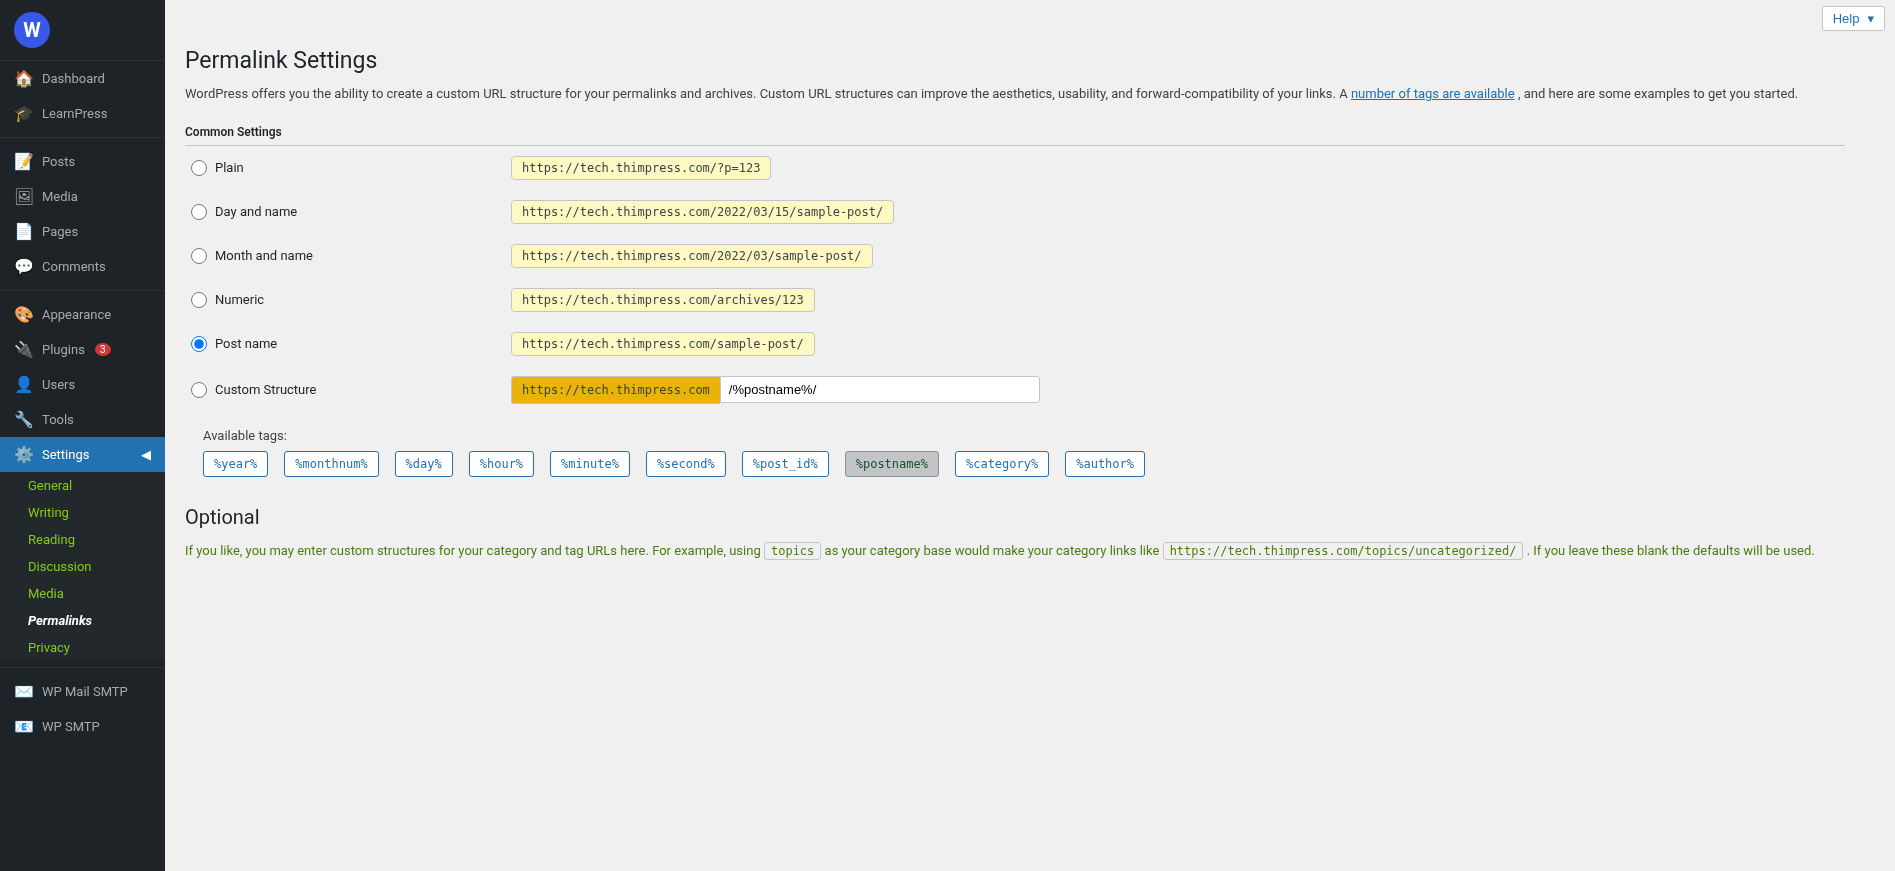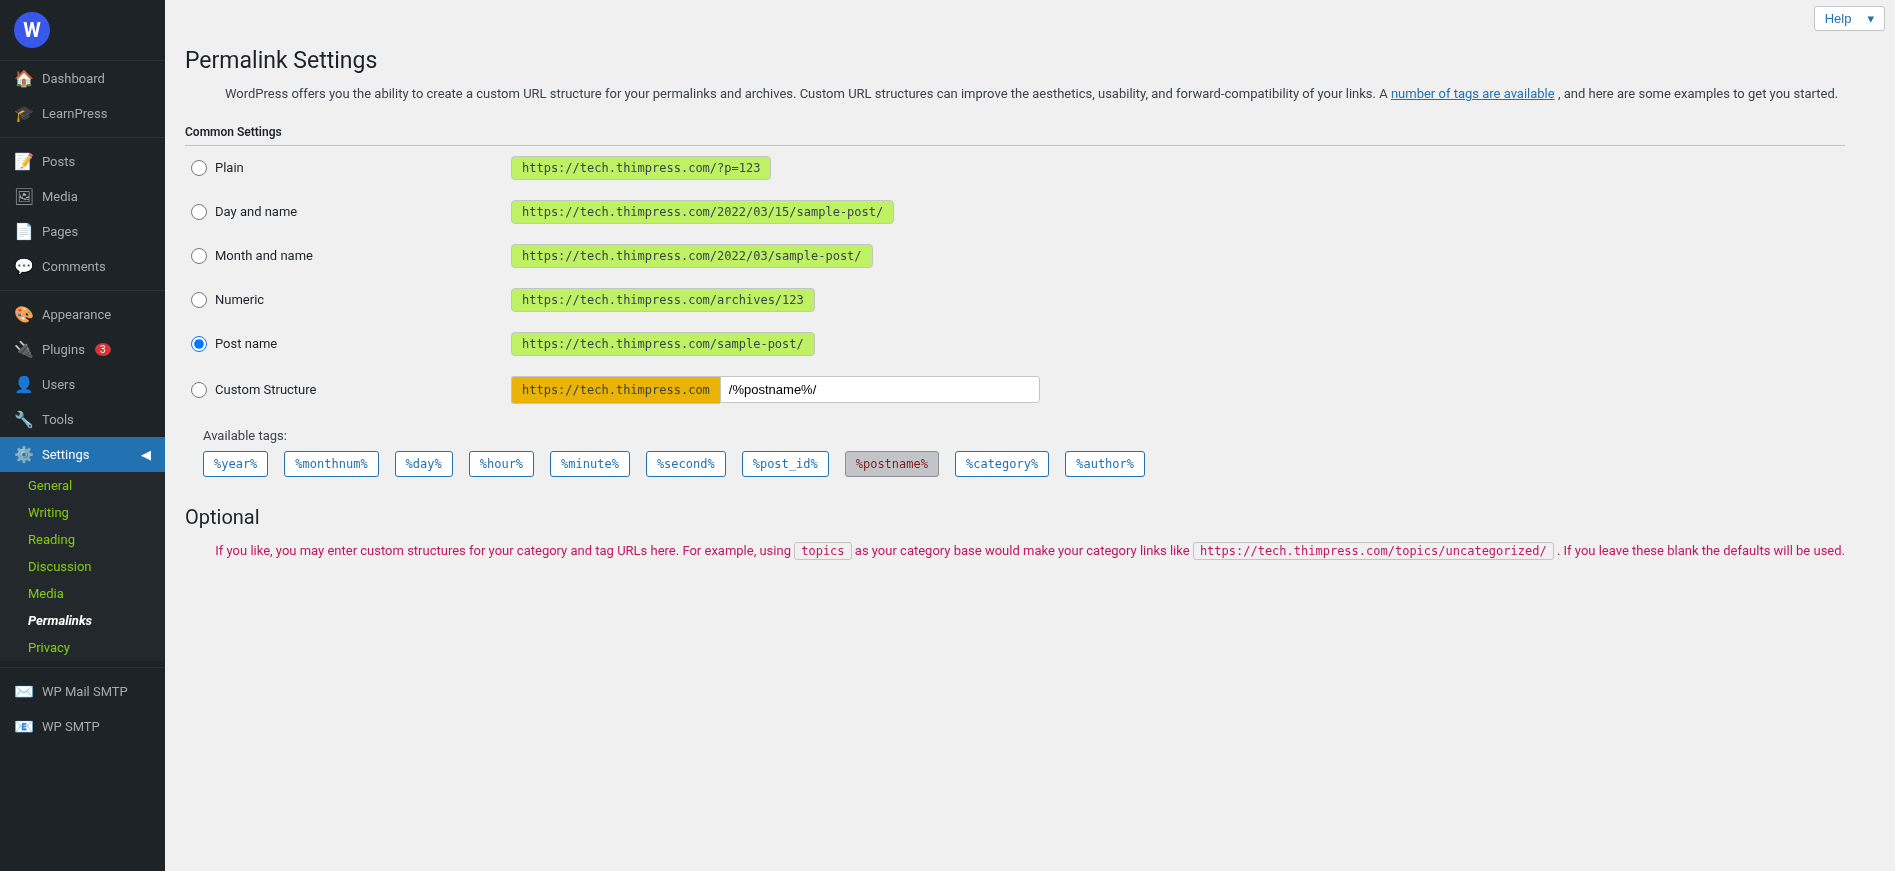--- a/index.html
+++ b/index.html
@@ -73,38 +73,37 @@
       background: #f0f0f1;
     }
     .help-btn {
       background: #fff;
       border: 1px solid #c3c4c7;
       border-radius: 3px;
       padding: 4px 10px;
       cursor: pointer;
       font-size: 13px;
       color: #2271b1;
-      display: flex; align-items: center; gap: 16px;
+      display: flex; align-items: center; gap: 8px;
     }
     #content {
       padding: 10px 20px 30px 20px;
       max-width: 1700px;
     }
     h1.page-title {
       font-size: 23px;
       font-weight: 400;
       color: #1d2327;
       margin-bottom: 10px;
     }
     .intro-text {
       color: #3c434a;
       font-size: 13px;
       line-height: 1.6;
       margin-bottom: 20px;
-      margin-left: 40px;
     }
     .intro-text a { color: #2271b1; }
 
     h2.section-title {
       font-size: 12px;
       font-weight: 600;
       color: #1d2327;
       border-bottom: 1px solid #c3c4c7;
       padding-bottom: 6px;
       margin-bottom: 0;
@@ -113,21 +112,21 @@
 
     .settings-table { width: 100%; border-collapse: collapse; }
     .settings-table tr td { padding: 10px 6px; vertical-align: middle; }
     .settings-table tr td:first-child { width: 320px; }
 
     .radio-label { display: flex; align-items: center; gap: 8px; font-size: 13px; color: #1d2327; cursor: pointer; }
     .radio-label input[type="radio"] { margin: 0; width: 16px; height: 16px; cursor: pointer; }
 
     .url-sample {
       display: inline-block;
-      background: #bef264;
+      background: #fef9c3;
       border: 1px solid #c3c4c7;
       border-radius: 4px;
       padding: 4px 10px;
       font-size: 12px;
       color: #3c434a;
       font-family: monospace;
     }
 
     .custom-structure-row { display: flex; align-items: center; gap: 0; }
     .custom-url-prefix {
@@ -155,35 +154,34 @@
     .tag-btn {
       border: 1px solid #2271b1;
       background: #fff;
       color: #2271b1;
       border-radius: 3px;
       padding: 5px 10px;
       font-size: 12px;
       cursor: pointer;
       font-family: monospace;
     }
-    .tag-btn.active { background: #c3c4c7; border-color: #8c8f94; color: #7f1d1d; }
+    .tag-btn.active { background: #c3c4c7; border-color: #8c8f94; color: #14532d; }
 
     h2.optional-title {
       font-size: 20px;
       font-weight: 400;
       color: #1d2327;
       margin-top: 28px;
       margin-bottom: 12px;
     }
     .optional-desc {
       font-size: 13px;
-      color: #be185d;
+      color: #4d7c0f;
       line-height: 1.6;
       margin-bottom: 16px;
-      text-align: right;
     }
     .optional-desc .code-inline {
       background: #f0f0f1;
       border: 1px solid #c3c4c7;
       border-radius: 3px;
       padding: 1px 6px;
       font-family: monospace;
       font-size: 12px;
     }
   </style>

